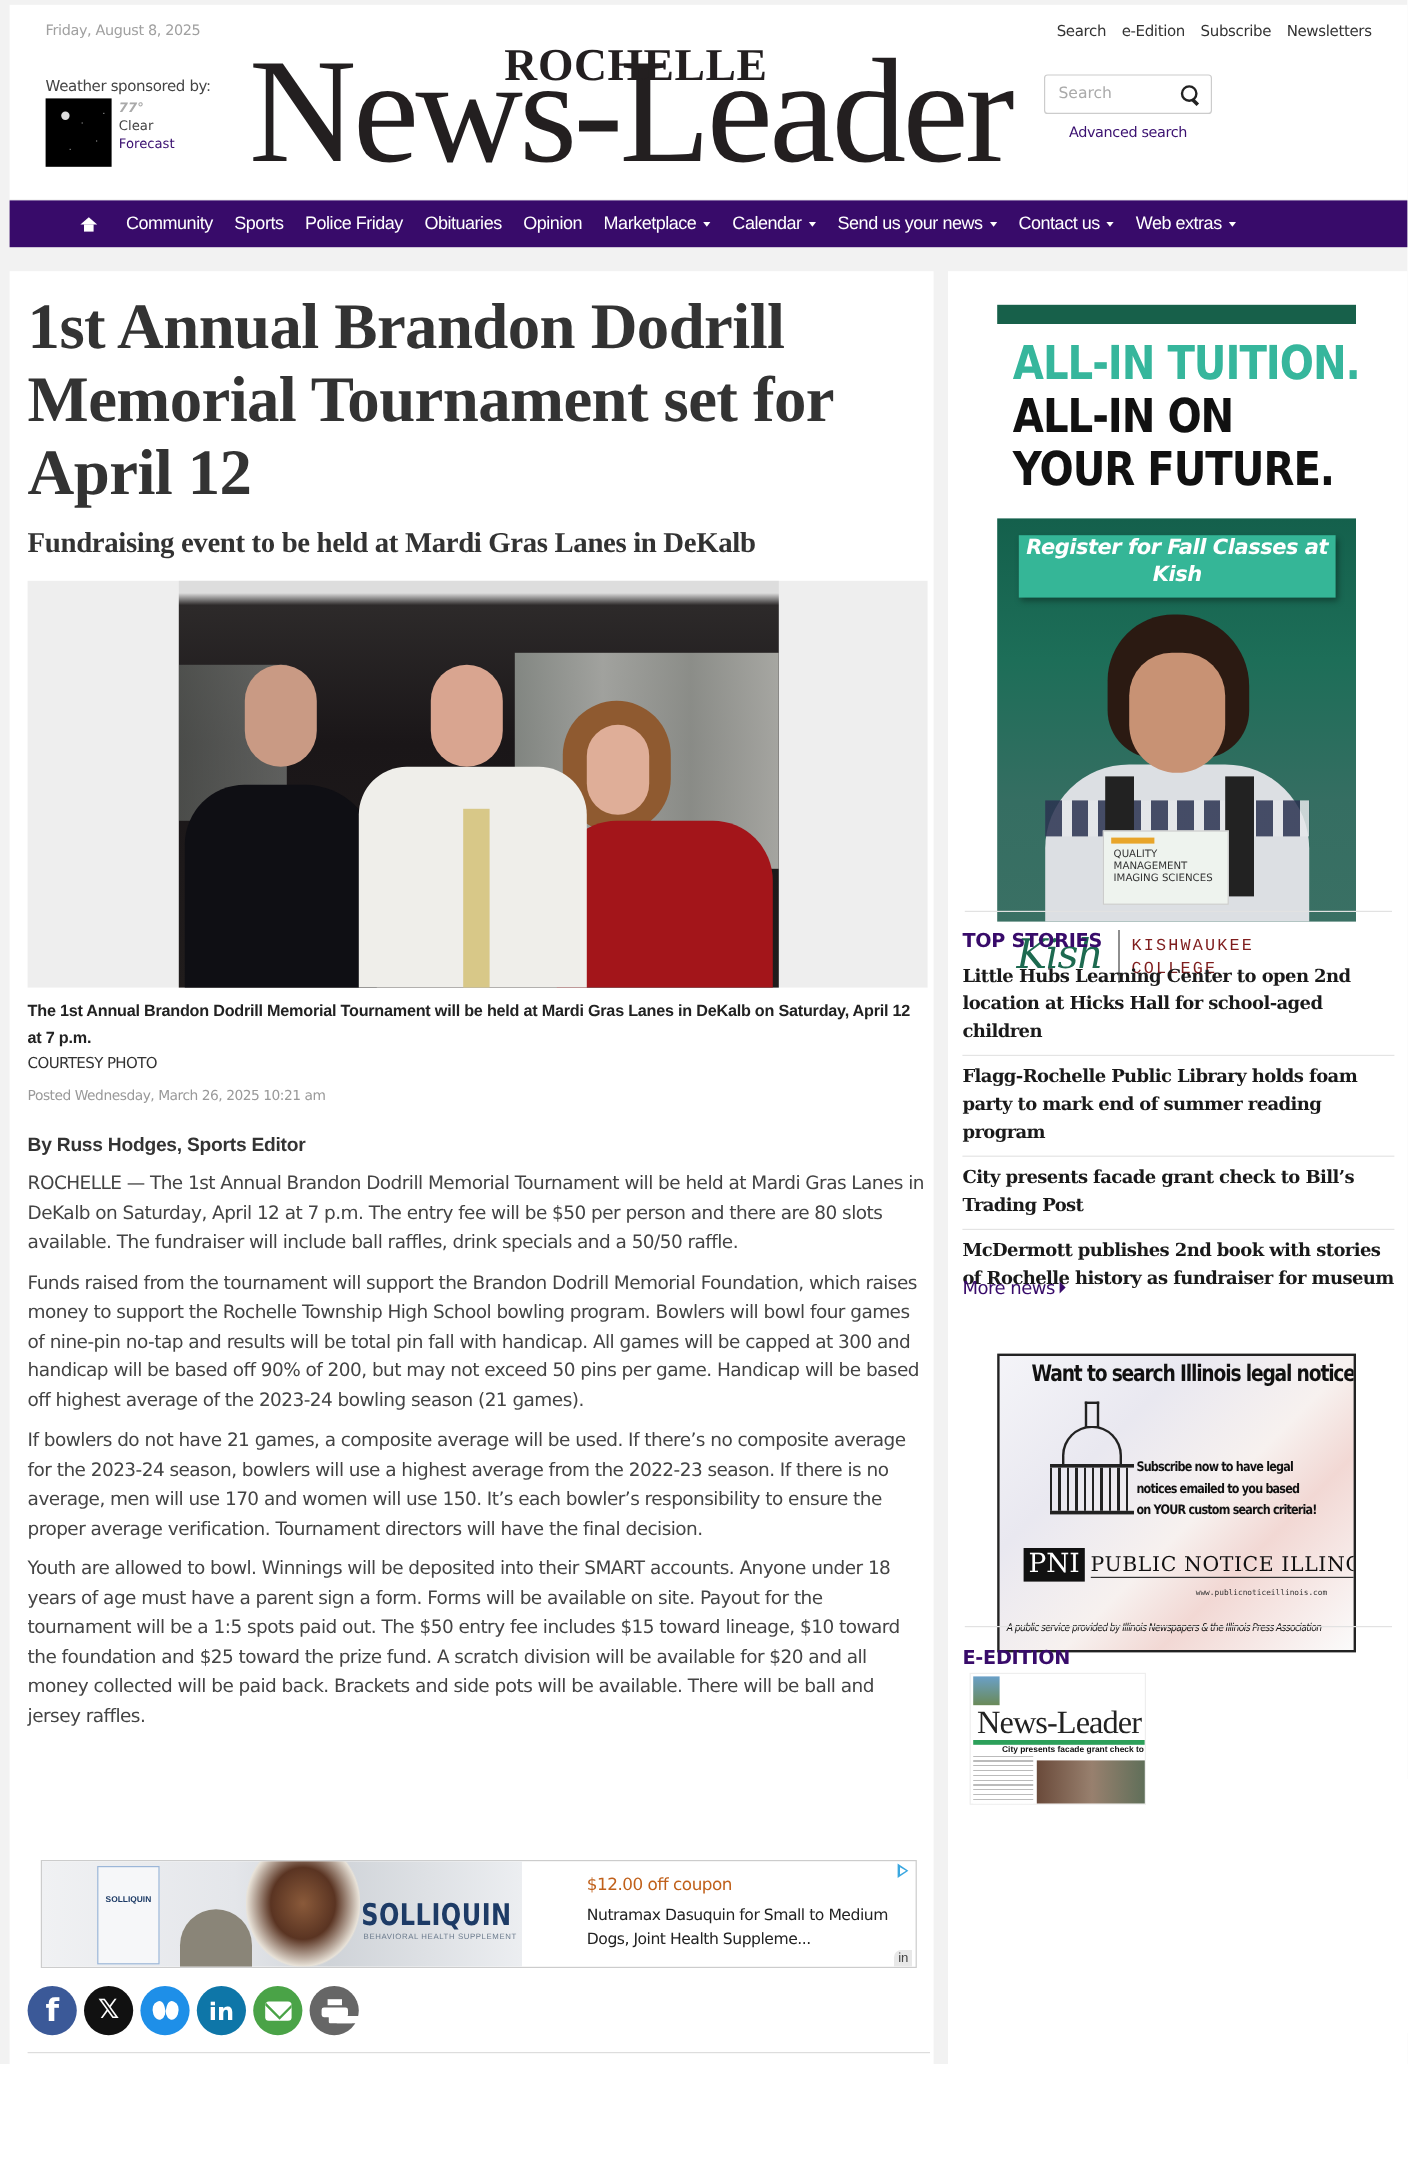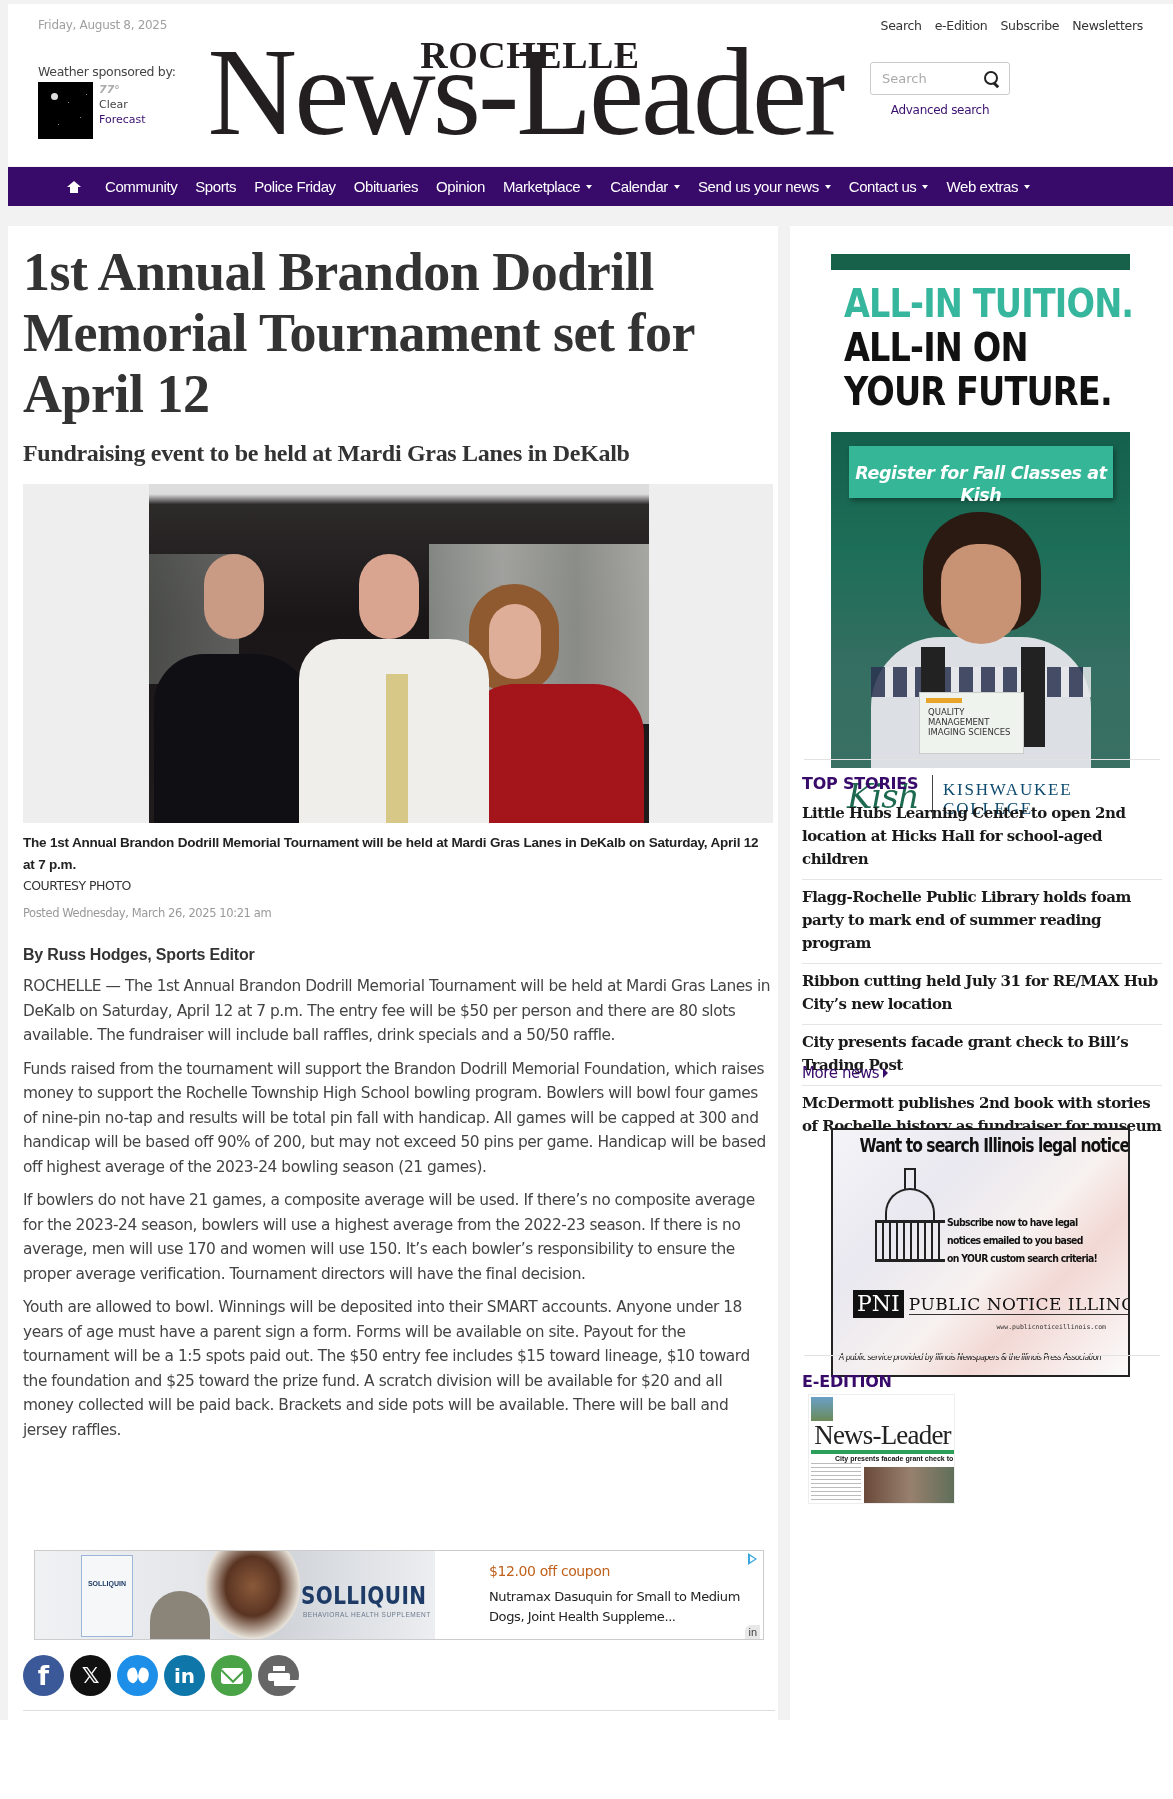--- a/index.html
+++ b/index.html
@@ -98,33 +98,33 @@
   .divider-bottom { position: absolute; left: 15px; top: 1484px; width: 752px; height: 1px; background: #ddd; }
 
   
   .sidebar { position: absolute; left: 790px; top: 226px; width: 383px; height: 1494px; background: #fff; }
   .kish-ad { position: absolute; left: 41px; top: 28px; width: 280px; height: 570px; background: #fff; cursor: pointer; }
   .kish-bar-top { position: absolute; left: 0; top: 0; width: 299px; height: 16px; background: #17604a; }
   .kish-line1 { position: absolute; left: 13px; top: 28px; font-family: "DejaVu Sans", sans-serif; font-weight: bold; font-size: 39px; line-height: 44px; color: #36b69c; letter-spacing: -1px; transform: scaleX(0.86); transform-origin: left; white-space: nowrap; }
   .kish-line2 { position: absolute; left: 13px; top: 72px; font-family: "DejaVu Sans", sans-serif; font-weight: bold; font-size: 39px; line-height: 44px; color: #111; letter-spacing: -1px; transform: scaleX(0.86); transform-origin: left; white-space: nowrap; }
   .kish-line3 { position: absolute; left: 13px; top: 116px; font-family: "DejaVu Sans", sans-serif; font-weight: bold; font-size: 39px; line-height: 44px; color: #111; letter-spacing: -1px; transform: scaleX(0.86); transform-origin: left; white-space: nowrap; }
   .kish-photo { position: absolute; left: 0; top: 178px; width: 299px; height: 336px; background: linear-gradient(180deg, #14604c 0%, #1d6e58 35%, #356e62 70%, #3a7064 100%); overflow: hidden; }
-  .kish-cta { position: absolute; left: 18px; top: 14px; width: 264px; height: 52px; background: #35b697; box-shadow: 2px 3px 5px rgba(0,0,0,0.35); color: #fff; font-family: "DejaVu Sans", sans-serif; font-weight: bold; font-style: italic; font-size: 17.5px; line-height: 22px; text-align: center; padding-top: 16px; letter-spacing: -0.4px; }
+  .kish-cta { position: absolute; left: 18px; top: 14px; width: 264px; height: 52px; background: #35b697; box-shadow: 2px 3px 5px rgba(0,0,0,0.35); color: #fff; font-family: "DejaVu Sans", sans-serif; font-weight: bold; font-style: italic; font-size: 17.5px; line-height: 22px; text-align: center; padding-top: 0; letter-spacing: -0.4px; }
   .kish-person-hair { position: absolute; left: 92px; top: 80px; width: 118px; height: 120px; background: #2b1a12; border-radius: 55px 60px 40px 40px; }
   .kish-person-face { position: absolute; left: 110px; top: 112px; width: 80px; height: 100px; background: #c89274; border-radius: 40px 40px 45px 45px; }
   .kish-person-body { position: absolute; left: 40px; top: 205px; width: 220px; height: 140px; background: #dcdfe3; border-radius: 70px 70px 0 0; }
   .kish-strap-l { position: absolute; left: 90px; top: 215px; width: 24px; height: 80px; background: #222; }
   .kish-strap-r { position: absolute; left: 190px; top: 215px; width: 24px; height: 100px; background: #222; }
   .kish-pattern { position: absolute; left: 40px; top: 235px; width: 220px; height: 30px; background: repeating-linear-gradient(90deg, #2a3250 0 14px, #e5e7ea 14px 22px); opacity: 0.85; }
   .kish-book { position: absolute; left: 88px; top: 260px; width: 105px; height: 62px; background: #eef3ee; border: 1px solid #ccc; font-family: "DejaVu Sans", sans-serif; font-size: 8.5px; line-height: 10px; color: #333; padding: 14px 0 0 8px; }
   .kish-book::before { content: ""; position: absolute; left: 6px; top: 5px; width: 36px; height: 5px; background: #e8a52a; }
   .kish-logo { position: absolute; left: 0; top: 514px; width: 299px; height: 56px; }
   .kish-script { position: absolute; left: 16px; top: 8px; font-family: "DejaVu Serif", serif; font-style: italic; font-size: 34px; color: #1d6a50; letter-spacing: -1px; }
   .kish-sep { position: absolute; left: 101px; top: 7px; width: 1px; height: 44px; background: #444; }
-  .kish-name { position: absolute; left: 112px; top: 12px; font-family: Liberation Serif, serif; font-size: 17px; line-height: 19px; color: #0c4a6e; letter-spacing: 1.8px; }
+  .kish-name { position: absolute; left: 112px; top: 12px; font-family: Liberation Mono, monospace; font-size: 14px; line-height: 19px; color: #7f1d1d; letter-spacing: 1.8px; }
 
   .side-rule { position: absolute; left: 14px; width: 356px; height: 1px; background: #e2e2e2; }
   .sec-title { position: absolute; left: 12px; font-family: "DejaVu Sans", sans-serif; font-weight: bold; font-size: 16px; color: #380b6a; letter-spacing: -0.2px; }
   .top-stories { position: absolute; left: 12px; top: 593px; width: 360px; }
   .story { display: block; padding: 6px 0 8px 0; border-bottom: 1px solid #e4e4e4; font-family: "DejaVu Serif", serif; font-weight: bold; font-size: 15px; line-height: 23px; color: #1a1a1a; text-decoration: none; letter-spacing: -0.5px; }
   .story:last-child { border-bottom: none; }
   .more-news { position: absolute; left: 12px; top: 838px; font-size: 15px; color: #380b6a; text-decoration: none; font-family: "DejaVu Sans", sans-serif; letter-spacing: -0.4px; display: flex; align-items: center; }
   .more-news .tri { display: inline-block; margin-left: 4px; border-top: 5px solid transparent; border-bottom: 5px solid transparent; border-left: 5px solid #380b6a; }
 
   .pni-ad { position: absolute; left: 41px; top: 902px; width: 299px; height: 249px; border: 2px solid #222; background: linear-gradient(135deg, #f4f4f8 0%, #e9e8f0 30%, #f7f1ef 55%, #f2d8d4 70%, #fbfbfb 100%); overflow: hidden; cursor: pointer; }
@@ -328,21 +328,20 @@
       </div>
     </div>
   </div>
 
   <div class="side-rule" style="top:533px"></div>
 
   <h3 class="sec-title" style="top:548px">TOP STORIES</h3>
   <div class="top-stories" style="top:570px">
     <a href="#" class="story">Little Hubs Learning Center to open 2nd location at Hicks Hall for school-aged children</a>
     <a href="#" class="story">Flagg-Rochelle Public Library holds foam party to mark end of summer reading program</a>
-    <a href="#" class="story">Ribbon cutting held July 31 for RE/MAX Hub City’s new location</a>
     <a href="#" class="story">City presents facade grant check to Bill’s Trading Post</a>
     <a href="#" class="story">McDermott publishes 2nd book with stories of Rochelle history as fundraiser for museum</a>
   </div>
   <a href="#" class="more-news">
       <span>More news</span>
       <span class="tri"></span>
     </a>
 
   <div class="pni-ad">
     <div class="pni-title">Want to search Illinois legal notices?</div>

